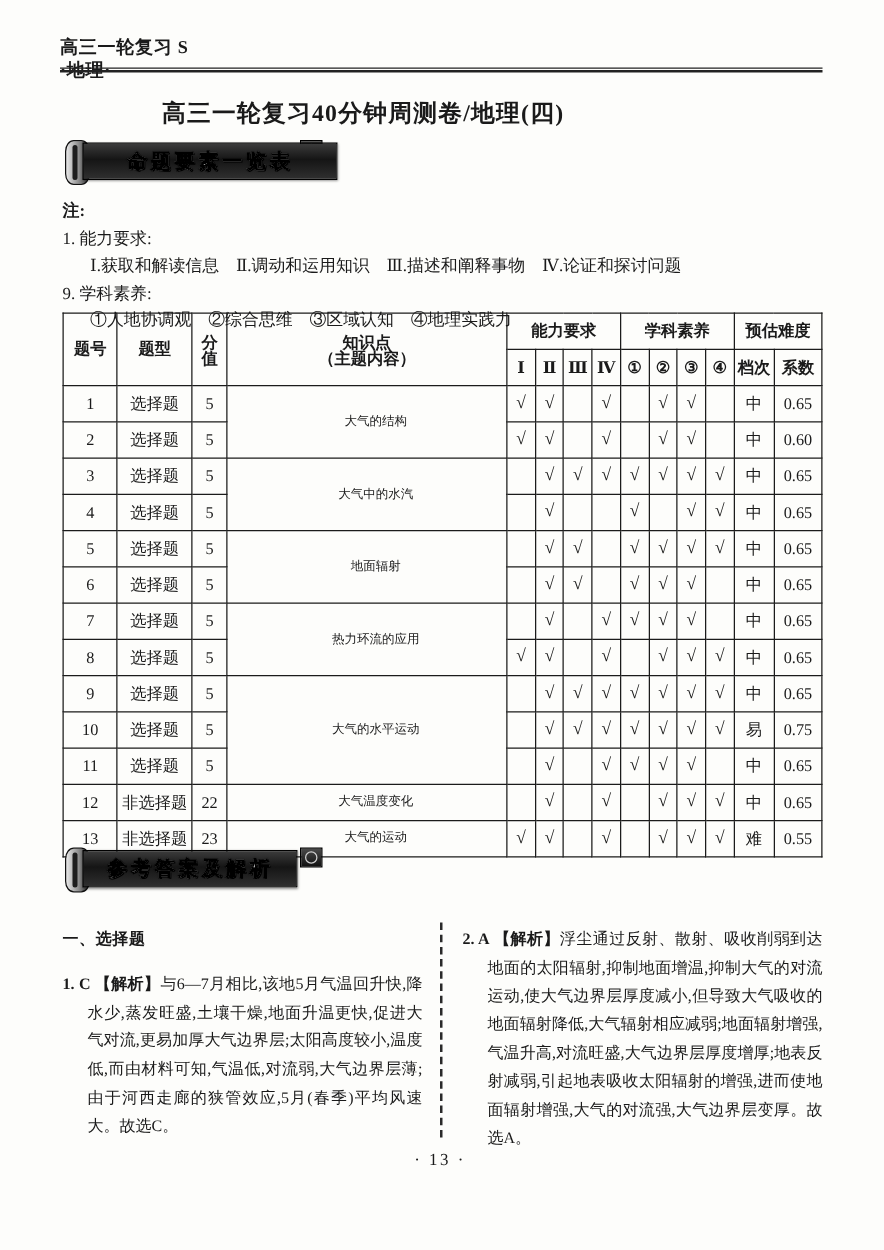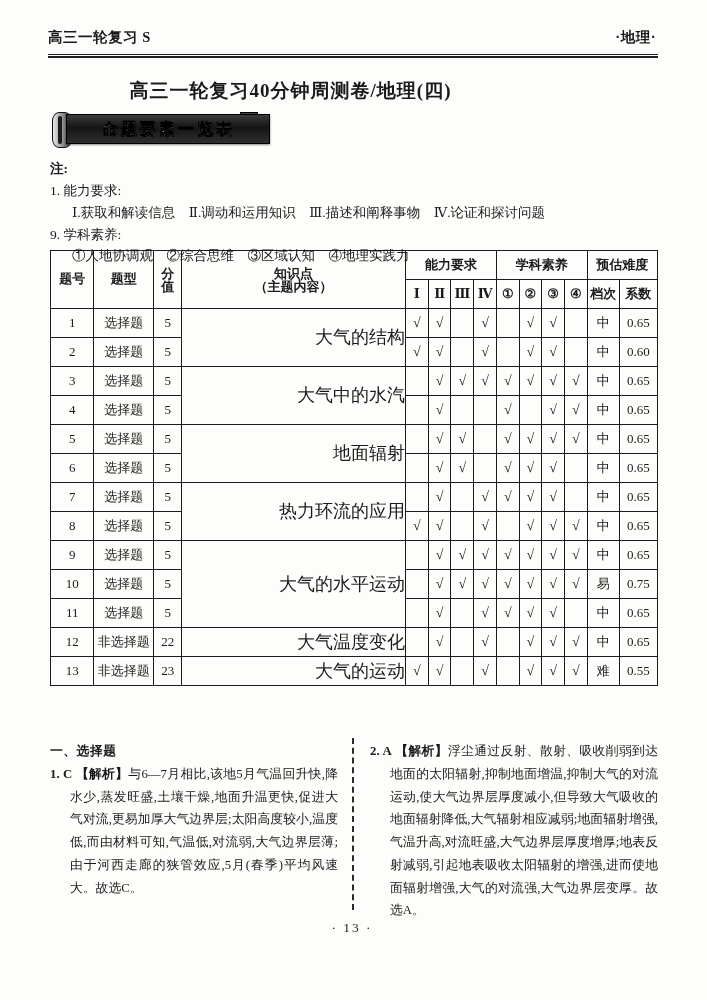--- a/index.html
+++ b/index.html
@@ -10,21 +10,21 @@
     color:#1a1a1a;
     position:relative;
     overflow:hidden;
   }
   .page { position:relative; width:707px; height:1000px; box-sizing:border-box; }
 
   
   .runhead {
     position:absolute; left:48px; top:28px; width:608px;
     display:flex; justify-content:space-between; align-items:flex-start;
-    font-size:14.5px; letter-spacing:.5px;
+    font-size:14.5px; letter-spacing:.5px;flex-direction:column;
   }
   .runhead .left { font-weight:600; }
   .runhead .right { font-weight:600; }
   .rule-double {
     position:absolute; left:48px; top:54px; width:610px; height:4px;
   }
   .rule-double .r1 { height:1px; background:#222; }
   .rule-double .r2 { height:2px; background:#222; margin-top:1px; }
 
   
@@ -89,42 +89,42 @@
   table.spec th, table.spec td {
     border:1px solid #1b1b1b;
     text-align:center;
     vertical-align:middle;
     padding:0;
     height:28px;
     line-height:1.15;
   }
   table.spec th { font-weight:600; }
   table.spec td.know {
-    text-align:right;
+    text-align:center;
     padding-left:14px;
-    font-size:18px;
+    font-size:10px;
   }
   table.spec td.num, table.spec td.coef { font-family:"Liberation Serif",serif; }
   .chk { font-size:14px; font-weight:600; }
   .hdr-tall { height:54px; }
   .sub-hdr { height:26px; }
   .grp-hdr { height:26px; }
   .stackcell { line-height:1.0; font-size:13px; }
   .stackcell i { font-style:normal; display:block; }
 
   
   .ans-sec { position:absolute; left:50px; top:740px; width:608px; }
   .col-divider {
     position:absolute; left:352px; top:738px; height:172px;
     border-left:2px dashed #2a2a2a;
   }
   .ans-cols { display:flex; }
   .ans-col { width:290px; font-size:12.8px; line-height:1.78; }
   .ans-col.right { margin-left:32px; }
-  .sec-label { font-weight:700; font-size:12.8px; margin-bottom:0;
+  .sec-label { font-weight:700; font-size:12.8px; margin-bottom:13px;
     font-family:Liberation Serif, serif; letter-spacing:.5px;}
   .ans-item { text-indent:0; padding-left:20px; text-indent:-20px; text-align:justify; }
   .ans-item .mark { font-weight:700; }
 
   
   .pageno {
     position:absolute; left:0; top:920px; width:704px;
     text-align:center; font-size:13.5px; letter-spacing:2px;
   }
 </style>
@@ -409,20 +409,27 @@
           <td class="chk"></td>
           <td class="chk">√</td>
           <td class="chk">√</td>
           <td class="chk">√</td>
           <td>难</td>
           <td class="coef">0.55</td>
         </tr>
       </tbody>
   </table>
 
+  <div class="banner" style="left:48px; top:678px; width:220px;">
+    <div class="roll-l"></div>
+    <div class="tail-r" style="left:192px;"></div>
+    <div class="ribbon" style="width:172px; box-sizing:border-box;">
+      <span class="ribbon-text">参考答案及解析</span>
+    </div>
+  </div>
 
   <div class="col-divider"></div>
   <div class="ans-sec">
     <div class="ans-cols">
       <div class="ans-col left">
         <div class="sec-label">一、选择题</div>
         <div class="ans-item">
           <span class="mark">1. C</span>
           <span class="mark">【解析】</span><span>与6—7月相比,该地5月气温回升快,降水少,蒸发旺盛,土壤干燥,地面升温更快,促进大气对流,更易加厚大气边界层;太阳高度较小,温度低,而由材料可知,气温低,对流弱,大气边界层薄;由于河西走廊的狭管效应,5月(春季)平均风速大。故选C。</span>
         </div>

